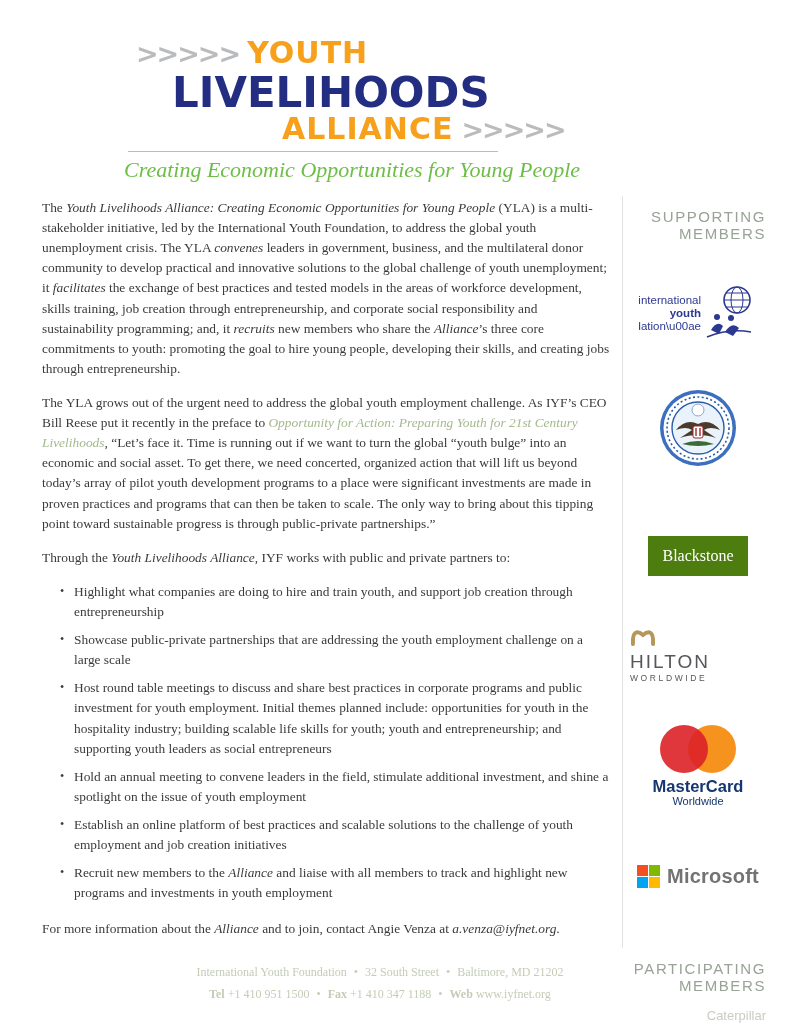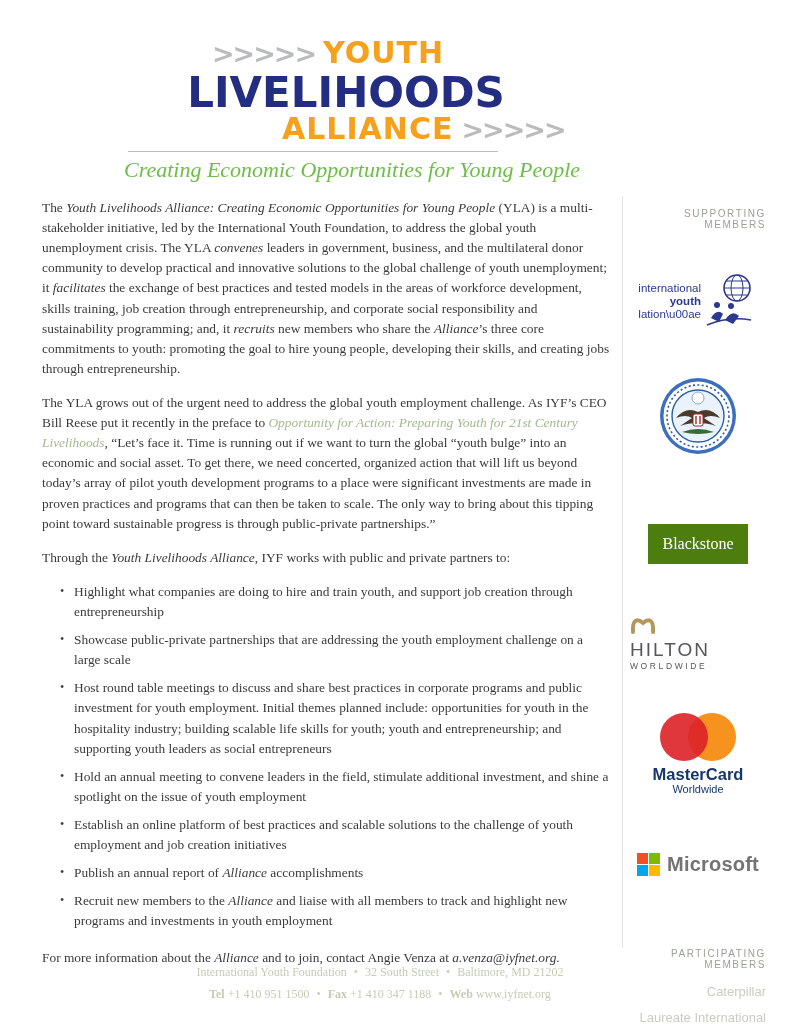--- a/index.html
+++ b/index.html
@@ -4,21 +4,21 @@
 <style>
   * { margin:0; padding:0; box-sizing:border-box; }
   html,body { background:#fff; }
   .page {
     position:relative; width:791px; height:1024px; margin:0 auto;
     background:#ffffff; overflow:hidden;
     font-family:"Liberation Serif", serif; color:#3a3a3a;
   }
 
   
-  .logo { position:absolute; left:120px; top:38px; width:400px;text-align:center; }
+  .logo { position:absolute; left:120px; top:38px; width:400px; }
   .logo-row { line-height:1; white-space:nowrap; }
   .chev { font-family:"DejaVu Sans", sans-serif; font-weight:bold; color:#b9bbbd; letter-spacing:-2px; }
   .logo-row1 { margin-left:16px; font-size:30px; }
   .logo-row1 .chev { font-size:27px; }
   .logo-youth { font-family:"DejaVu Sans", sans-serif; font-weight:bold; color:#f6a01b; letter-spacing:1px; margin-left:8px; }
   .logo-row2 { margin-left:52px; margin-top:4px; font-family:"DejaVu Sans", sans-serif; font-weight:bold; font-size:42px; color:#232e83; letter-spacing:0px; }
   .logo-row3 { margin-left:162px; margin-top:0px; font-size:30px; }
   .logo-alliance { font-family:"DejaVu Sans", sans-serif; font-weight:bold; color:#f6a01b; letter-spacing:1px; }
   .logo-row3 .chev { font-size:27px; margin-left:8px; }
   .logo-rule { margin:7px 0 5px 8px; width:370px; height:1px; background:#b9bbbd; }
@@ -30,21 +30,21 @@
   .main .em { font-style:italic; }
   .doc-link { font-style:italic; color:#a3b98d; text-decoration:none; cursor:pointer; }
   .email-link { font-style:italic; color:#3a3a3a; text-decoration:none; cursor:pointer; }
   .main ul { list-style:none; margin:0 0 16px 18px; }
   .main li { position:relative; padding-left:14px; margin-bottom:8px; }
   .main li::before { content:"•"; position:absolute; left:0; top:0; font-size:12px; color:#3a3a3a; }
 
   
   .divider { position:absolute; left:622px; top:196px; width:1px; height:752px; background:#e2e2e2; }
   .sidebar { position:absolute; left:630px; top:196px; width:136px; font-family:"Liberation Sans", sans-serif; }
-  .side-heading { font-size:10px; letter-spacing:1.6px; color:#98a296; text-align:right; margin-top:12px; }
+  .side-heading { font-size:15px; letter-spacing:1.6px; color:#98a296; text-align:right; margin-top:12px; }
   .logo-slot { display:flex; justify-content:center; }
 
   .iyf { margin-top:40px; }
   .seal { margin-top:44px; }
   .blackstone-box { margin-top:68px; width:100px; height:40px; background:#4d7c0f; display:flex; align-items:center; justify-content:center; }
   .blackstone-text { font-family:"Liberation Serif", serif; color:#fff; font-size:16px; }
   .hilton { margin-top:46px; display:flex; align-items:flex-start; justify-content:center; gap:4px;flex-direction:column; }
   .hilton-text { text-align:left; }
   .hilton-name { font-size:19px; color:#56575b; letter-spacing:2px; line-height:1; }
   .hilton-sub { font-size:8.5px; color:#56575b; letter-spacing:2.6px; margin-top:2px; }
@@ -94,21 +94,20 @@
     <p><span>The YLA grows out of the urgent need to address the global youth employment challenge. As IYF’s CEO Bill Reese put it recently in the preface to </span><a class="doc-link">Opportunity for Action: Preparing Youth for 21st Century Livelihoods</a><span>, “Let’s face it. Time is running out if we want to turn the global “youth bulge” into an economic and social asset. To get there, we need concerted, organized action that will lift us beyond today’s array of pilot youth development programs to a place were significant investments are made in proven practices and programs that can then be taken to scale. The only way to bring about this tipping point toward sustainable progress is through public-private partnerships.”</span></p>
 
     <p><span>Through the </span><span class="em">Youth Livelihoods Alliance</span><span>, IYF works with public and private partners to:</span></p>
 
     <ul>
       <li><span>Highlight what companies are doing to hire and train youth, and support job creation through entrepreneurship</span><span class="em"></span><span></span></li>
       <li><span>Showcase public-private partnerships that are addressing the youth employment challenge on a large scale</span><span class="em"></span><span></span></li>
       <li><span>Host round table meetings to discuss and share best practices in corporate programs and public investment for youth employment. Initial themes planned include: opportunities for youth in the hospitality industry; building scalable life skills for youth; youth and entrepreneurship; and supporting youth leaders as social entrepreneurs</span><span class="em"></span><span></span></li>
       <li><span>Hold an annual meeting to convene leaders in the field, stimulate additional investment, and shine a spotlight on the issue of youth employment</span><span class="em"></span><span></span></li>
       <li><span>Establish an online platform of best practices and scalable solutions to the challenge of youth employment and job creation initiatives</span><span class="em"></span><span></span></li>
-      <li><span>Publish an annual report of </span><span class="em">Alliance</span><span> accomplishments</span></li>
       <li><span>Recruit new members to the </span><span class="em">Alliance</span><span> and liaise with all members to track and highlight new programs and investments in youth employment</span></li>
     </ul>
 
     <p><span>For more information about the </span><span class="em">Alliance</span><span> and to join, contact Angie Venza at </span><a class="email-link">a.venza@iyfnet.org</a><span>.</span></p>
   </div>
 
   <div class="divider"></div>
 
   <div class="sidebar">
     <div class="side-heading">SUPPORTING MEMBERS</div>

